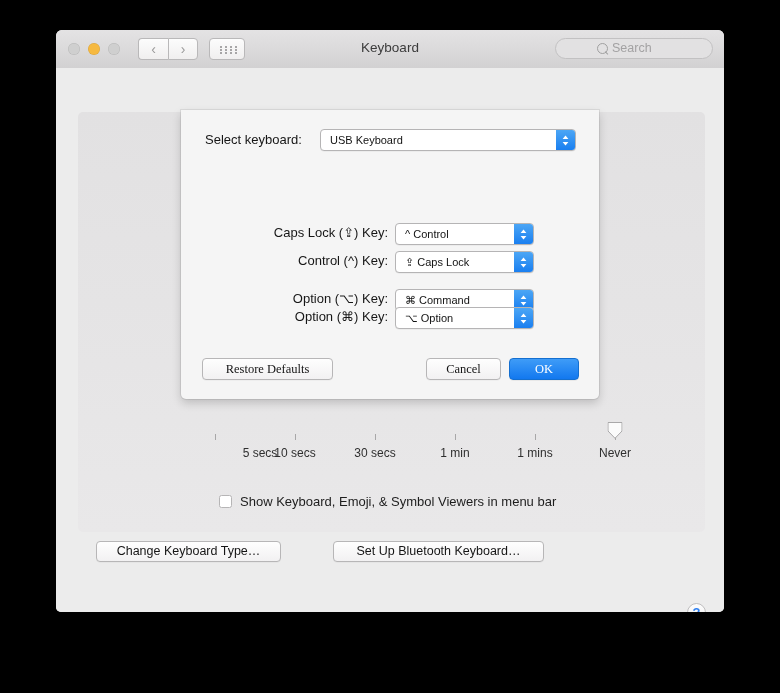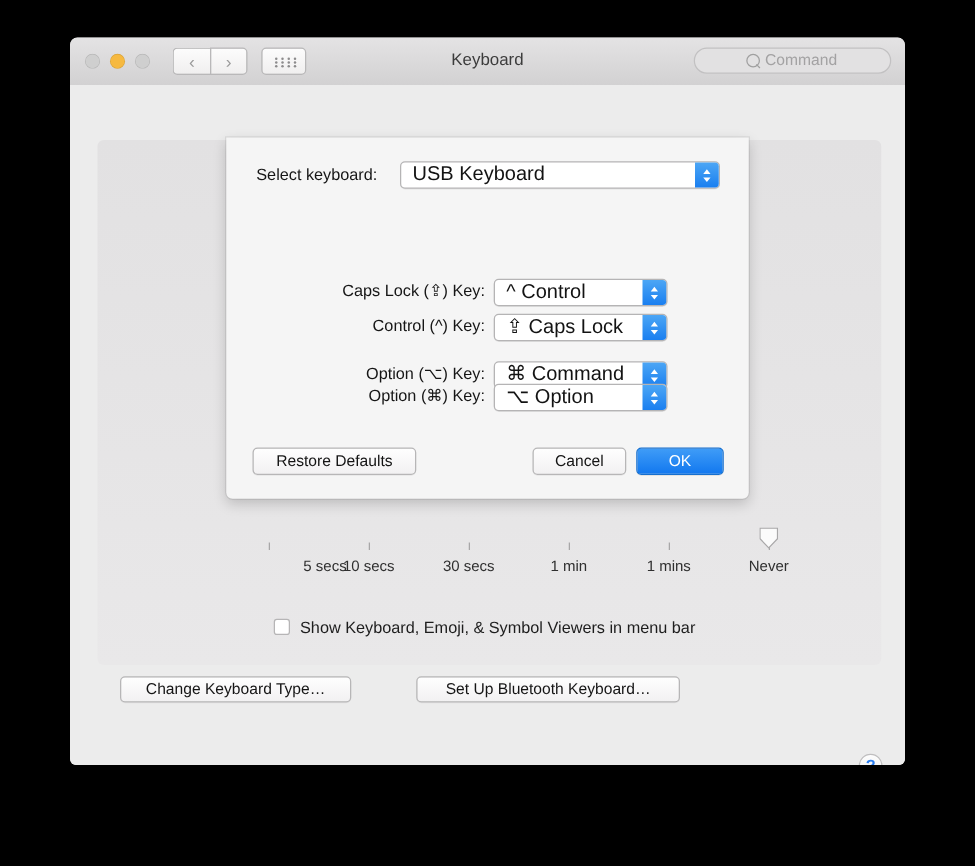--- a/index.html
+++ b/index.html
@@ -283,21 +283,21 @@
     border: 1px solid #b5b4b5;
     border-radius: 4px;
     box-sizing: border-box;
     box-shadow: 0 0.5px 0.5px rgba(0,0,0,0.07);
   }
   .popup .ptext {
     position: absolute;
     left: 9px;
     top: 0;
     right: 24px;
-    font-size: 16px;
+    font-size: 11px;
     color: #131313;
     line-height: 20px;
     white-space: nowrap;
     overflow: hidden;
   }
   .popup .parrows {
     position: absolute;
     right: 0;
     top: 0;
     bottom: 0;
@@ -358,20 +358,21 @@
 
   .sheetbtn {
     position: absolute;
     height: 22px;
     border-radius: 4px;
     box-sizing: border-box;
     font-size: 12.5px;
     text-align: center;
     line-height: 20px;
     white-space: nowrap;
+    font-family: Liberation Serif, serif;
   }
   .sheetbtn.normal {
     background: linear-gradient(to bottom, #fefefe, #f2f1f2);
     border: 1px solid #b7b6b7;
     color: #141414;
     box-shadow: 0 0.5px 0.5px rgba(0,0,0,0.06);
   }
   .sheetbtn.primary {
     background: linear-gradient(to bottom, #3f9cf7, #1278ef);
     border: 1px solid #146fd0;
@@ -413,21 +414,21 @@
           <i></i>
           <i></i>
           <i></i>
       </span>
     </div>
 
     <div id="win-title">Keyboard</div>
 
     <div id="search-field">
       <span id="search-icon"></span>
-      <span id="search-placeholder">Command</span>
+      <span id="search-placeholder">Search</span>
     </div>
   </div>
 
   <div id="content">
 
     <div id="panel">
 
       <div id="slider-wrap">
         <div id="slider-ticks">
             <i style="left: 0%;"></i>

